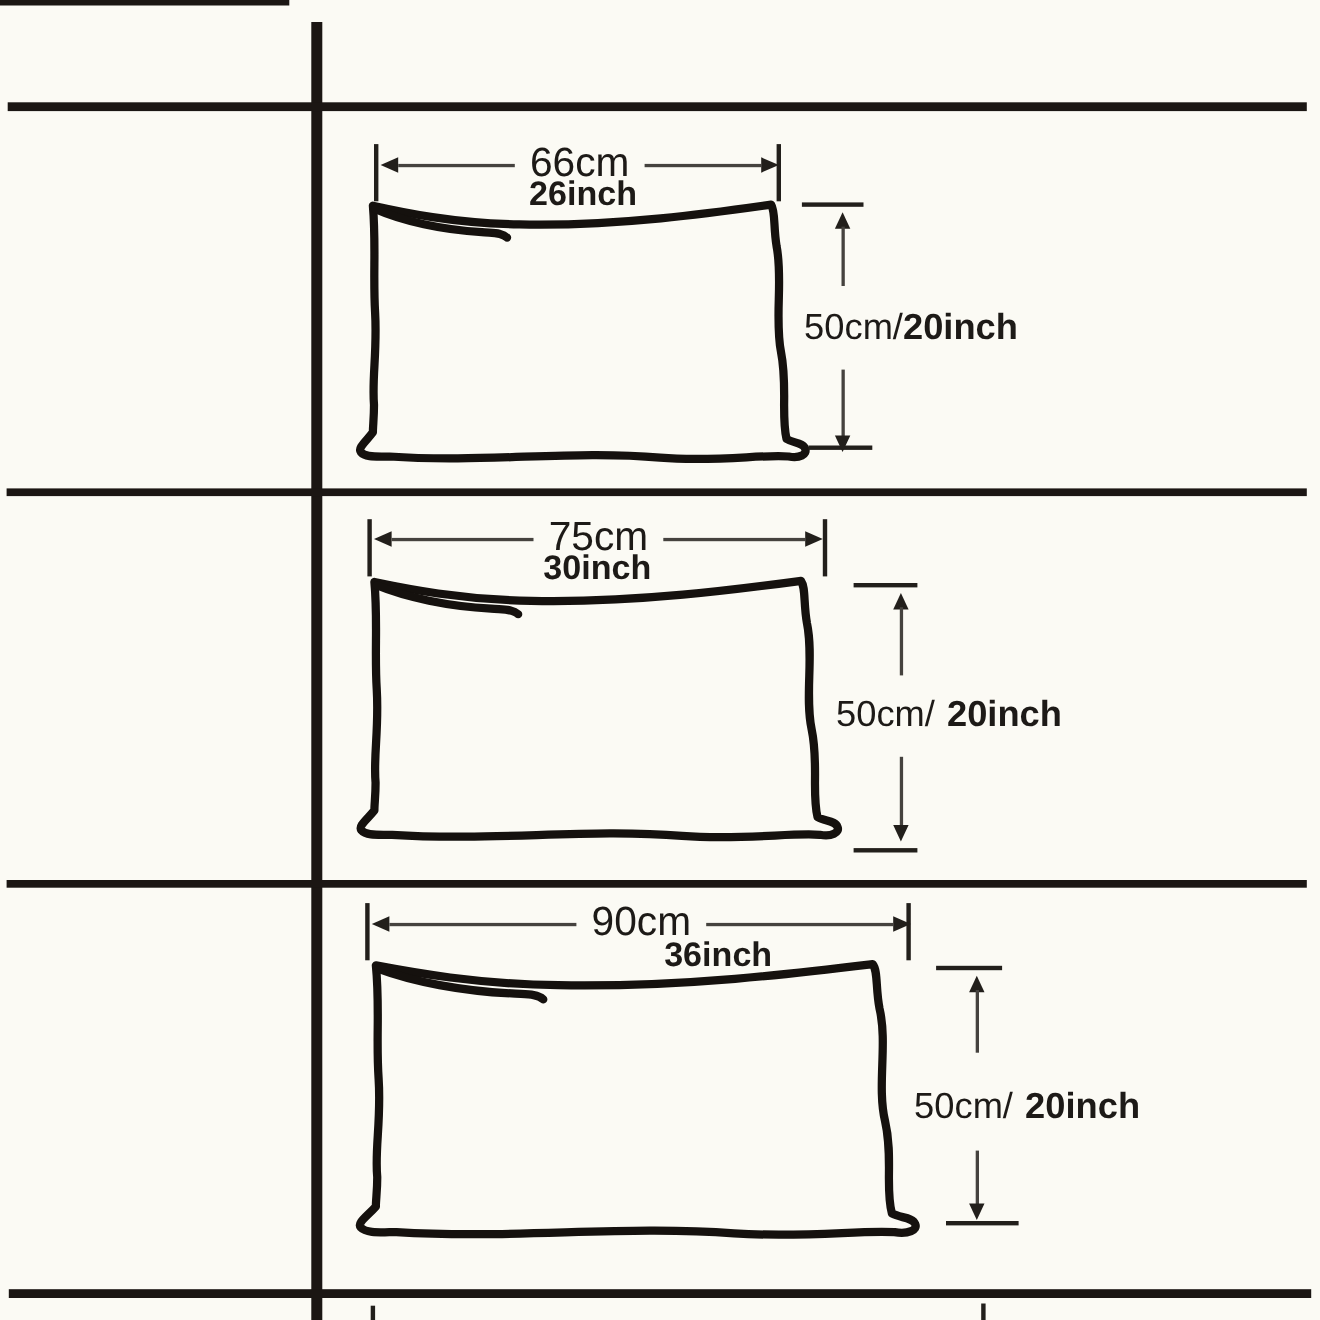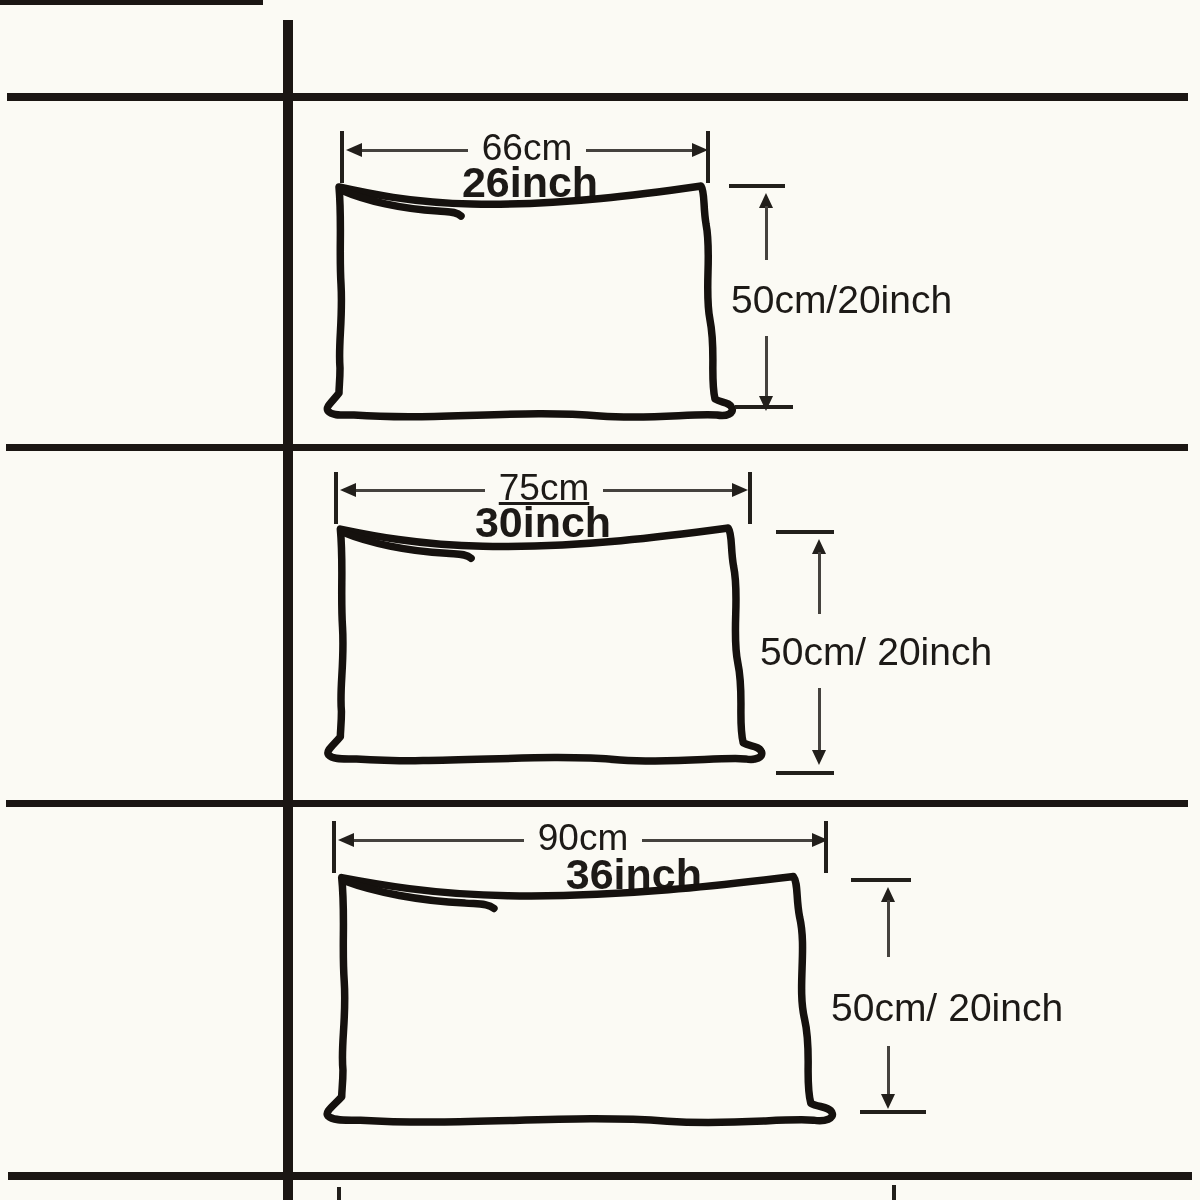--- a/index.html
+++ b/index.html
@@ -19,23 +19,23 @@
   .dimh{position:absolute;display:flex;align-items:center;height:28px;}
   .dimh .seg{flex:1;height:3px;background:#45423e;}
   .dimh .lbl{font-size:37px;padding:0 14px;white-space:nowrap;transform:translateY(-2px);}
   .ah-left{width:0;height:0;border-top:7px solid transparent;border-bottom:7px solid transparent;border-right:16px solid #221f1b;}
   .ah-right{width:0;height:0;border-top:7px solid transparent;border-bottom:7px solid transparent;border-left:16px solid #221f1b;}
   .ah-up{position:absolute;width:0;height:0;border-left:7px solid transparent;border-right:7px solid transparent;border-bottom:15px solid #221f1b;}
   .ah-down{position:absolute;width:0;height:0;border-left:7px solid transparent;border-right:7px solid transparent;border-top:15px solid #221f1b;}
   .tickv{position:absolute;width:4px;background:#221f1b;}
   .tickh{position:absolute;height:4px;background:#221f1b;}
   .vseg{position:absolute;width:3px;background:#45423e;}
-  .inchlbl{position:absolute;text-align:center;font-size:43px;font-weight:bold;white-space:nowrap;}
-  .vlabel{position:absolute;display:flex;align-items:flex-end;font-size:39px;white-space:nowrap;}
-  .vlabel .b{font-weight:normal;}
+  .inchlbl{position:absolute;text-align:center;font-size:31px;font-weight:bold;white-space:nowrap;}
+  .vlabel{position:absolute;display:flex;align-items:flex-end;font-size:33px;white-space:nowrap;}
+  .vlabel .b{font-weight:bold;}
   .vlabel.gap .b{margin-left:11px;}
   svg.pillow{position:absolute;overflow:visible;}
   svg.pillow path{fill:none;stroke:#15110e;stroke-width:7.5px;stroke-linecap:round;stroke-linejoin:round;vector-effect:non-scaling-stroke;}
 </style>
 </head>
 <body>
 
 <div class="stage">
 
   <div class="line" style="left:0;top:0;width:263px;height:5px;"></div>
@@ -71,21 +71,21 @@
     <div class="ah-down" style="left:759px;top:396px;"></div>
     <div class="vlabel" style="left:731px;top:278px;">
       <span>50cm/</span>
         <span class="b">20inch</span>
     </div>
   </div>
 
   <div class="abs" style="left:0;top:0;">
     <div class="tickv" style="left:334px;top:472px;height:52px;"></div>
     <div class="tickv" style="left:748px;top:472px;height:52px;"></div>
-    <div class="dimh" style="left:340px;top:476px;width:408px;text-decoration:underline;">
+    <div class="dimh" style="left:340px;top:476px;width:408px;">
       <div class="ah-left"></div>
       <div class="seg"></div>
       <div class="lbl">75cm</div>
       <div class="seg"></div>
       <div class="ah-right"></div>
     </div>
     <div class="inchlbl" style="left:433px;top:498px;width:220px;">30inch</div>
 
     <svg class="pillow" style="left:320px;top:520px;" width="450" height="252" viewBox="0 0 420 250" preserveAspectRatio="none">
       <path d="M 19 9 C 22 44 19 72 21 106 C 23 142 18 166 20 190 C 20 202 19 209 19 215 C 13 223 5 229 8 233 C 12 238 22 237 34 237 C 120 243 200 231 280 238 C 332 242 372 235 397 237 C 407 239 414 235 412 230 C 410 224 401 225 395 221 C 390 200 396 172 390 142 C 384 112 392 76 386 46 C 383 28 385 14 381 8 C 332 15 242 28 152 26 C 92 25 46 15 19 9 Z"></path>

